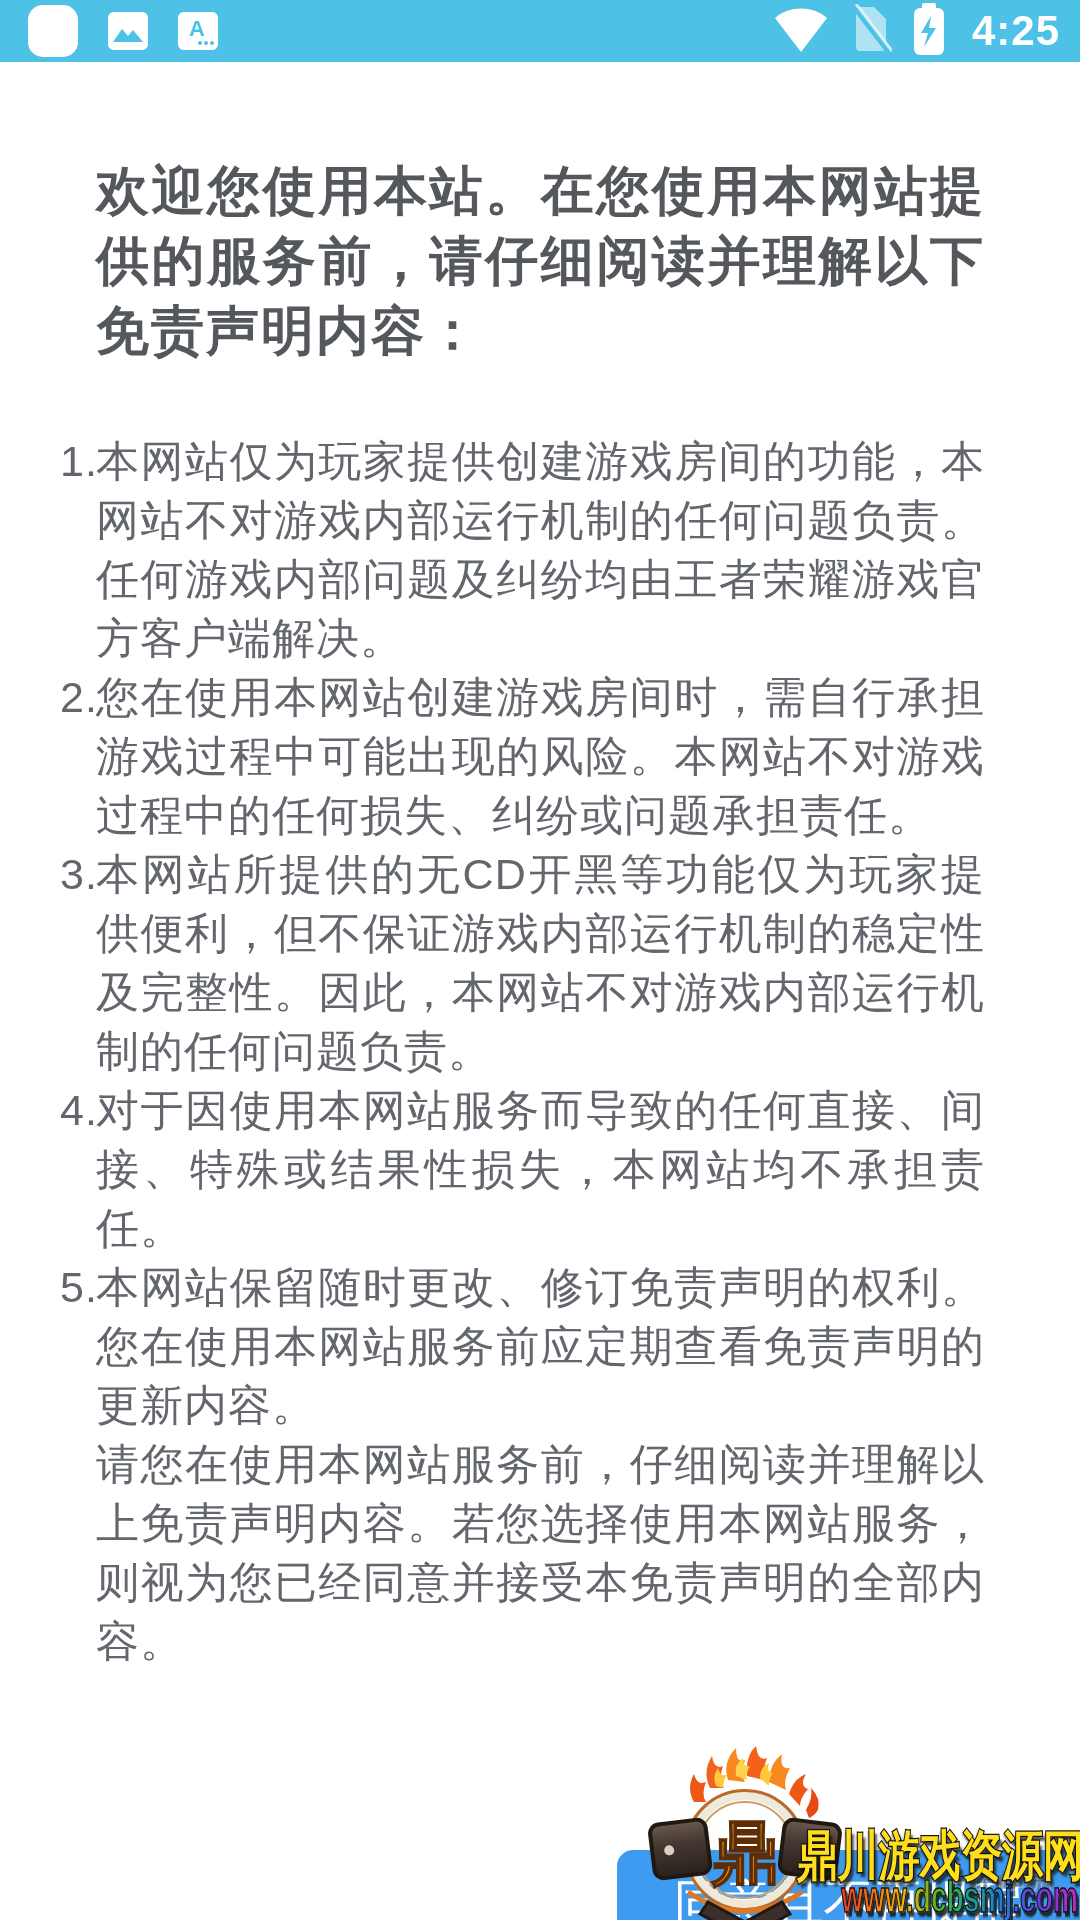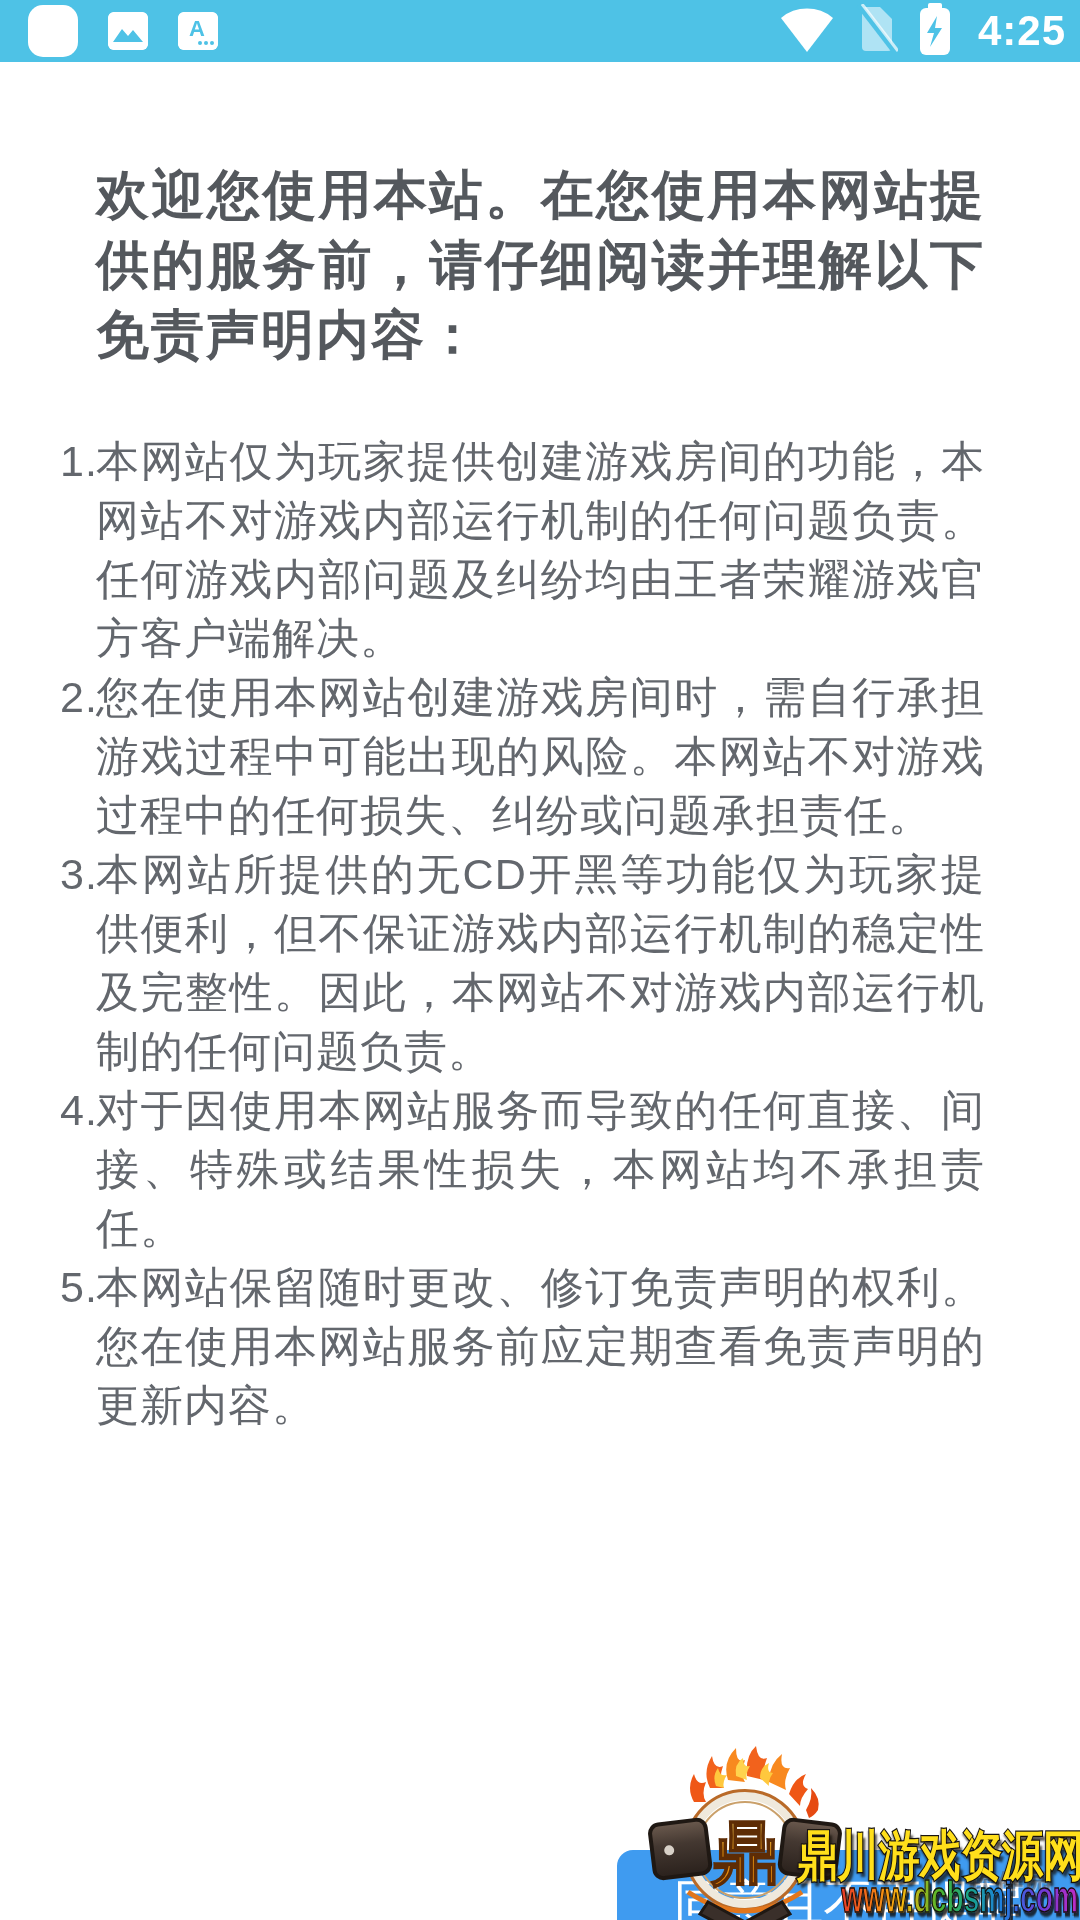--- a/index.html
+++ b/index.html
@@ -10,26 +10,26 @@
   
   .status-bar{
     height:62px;background:#4ec2e6;display:flex;align-items:center;
     padding:0 14px 0 28px;box-sizing:border-box;
   }
   .sb-left{display:flex;align-items:center;gap:30px;}
   .sb-app-icon{width:50px;height:52px;background:#fff;border-radius:15px;}
   .sb-small-icon{width:40px;height:38px;background:#fff;border-radius:6px;position:relative;overflow:hidden;}
   .sb-small-icon svg{display:block;}
   .sb-right{margin-left:auto;display:flex;align-items:center;gap:20px;}
-  .sb-time{color:#fff;font-size:42px;font-weight:600;letter-spacing:1px;margin-left:6px;}
+  .sb-time{color:#fff;font-size:42px;font-weight:600;letter-spacing:1px;margin-left:6px;margin-right:6px;}
   
   .content{padding:0 95px 0 96px;box-sizing:border-box;}
   .heading{
     margin:98px 0 12px 0;font-size:53px;line-height:70px;font-weight:bold;
-    color:#54585d;letter-spacing:2px;text-align:justify;
+    color:#54585d;letter-spacing:2px;text-align:justify;font-family:Liberation Mono, monospace;
   }
   .list{margin:62px 0 0 0;padding:0;list-style:none;}
   .list li{position:relative;margin:0;padding:0;}
   .list .num{position:absolute;left:-36px;top:0;}
   .list li,.closing{
     font-size:43px;line-height:59px;color:#63676d;letter-spacing:1px;text-align:justify;
   }
   .closing{margin:0;}
   
   .agree-btn{
@@ -134,20 +134,21 @@
     <li>
       <span class="num">4.</span>
       <span>对于因使用本网站服务而导致的任何直接、间接、特殊或结果性损失，本网站均不承担责任。</span>
     </li>
     <li>
       <span class="num">5.</span>
       <span>本网站保留随时更改、修订免责声明的权利。您在使用本网站服务前应定期查看免责声明的更新内容。</span>
     </li>
   </ol>
 
+  <p class="closing">请您在使用本网站服务前，仔细阅读并理解以上免责声明内容。若您选择使用本网站服务，则视为您已经同意并接受本免责声明的全部内容。</p>
 </div>
 
 <button class="agree-btn">同意且不再提醒</button>
 
 <div class="watermark">
   <span class="wm-faded">软件园</span>
   <span class="wm-corner">M</span>
 
   <svg class="wm-logo" width="194" height="200" viewBox="0 0 194 200">
     <defs>

